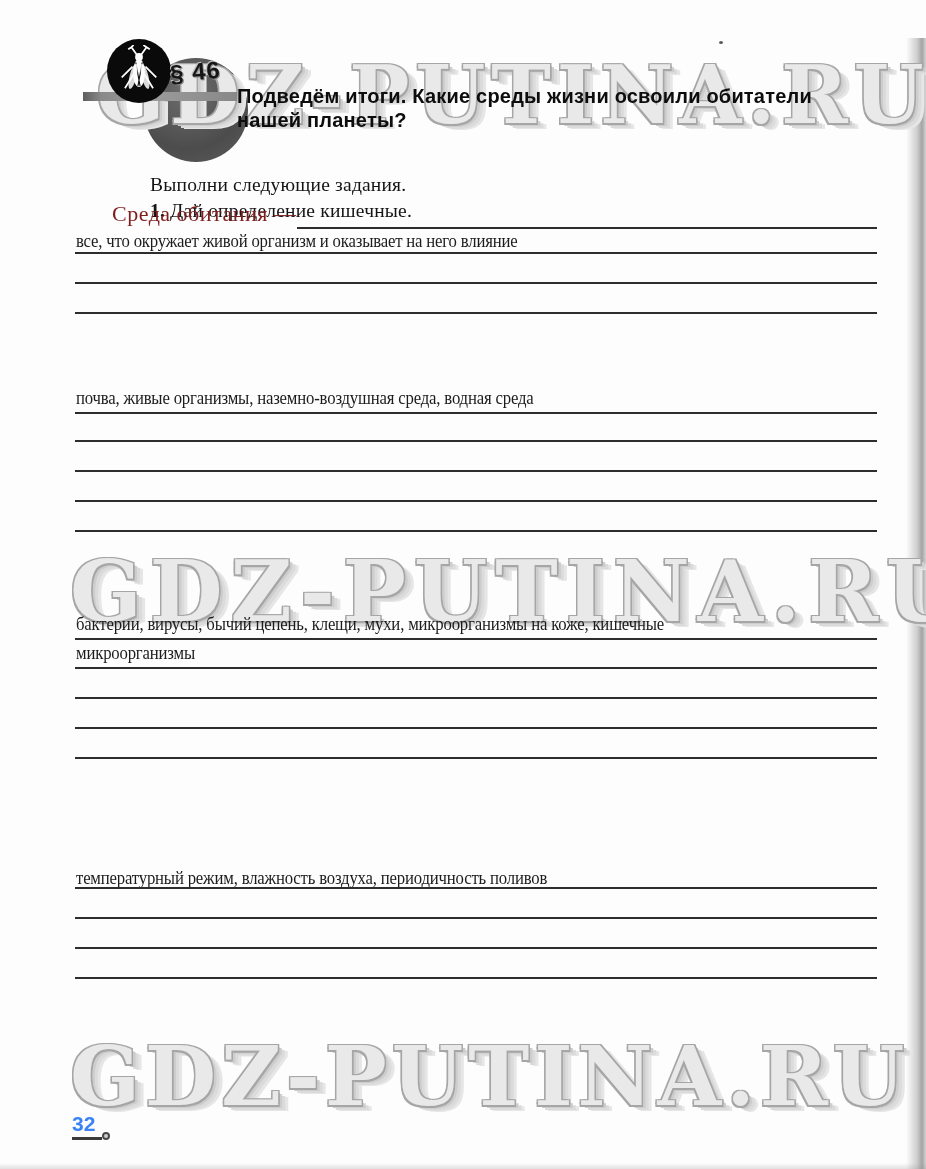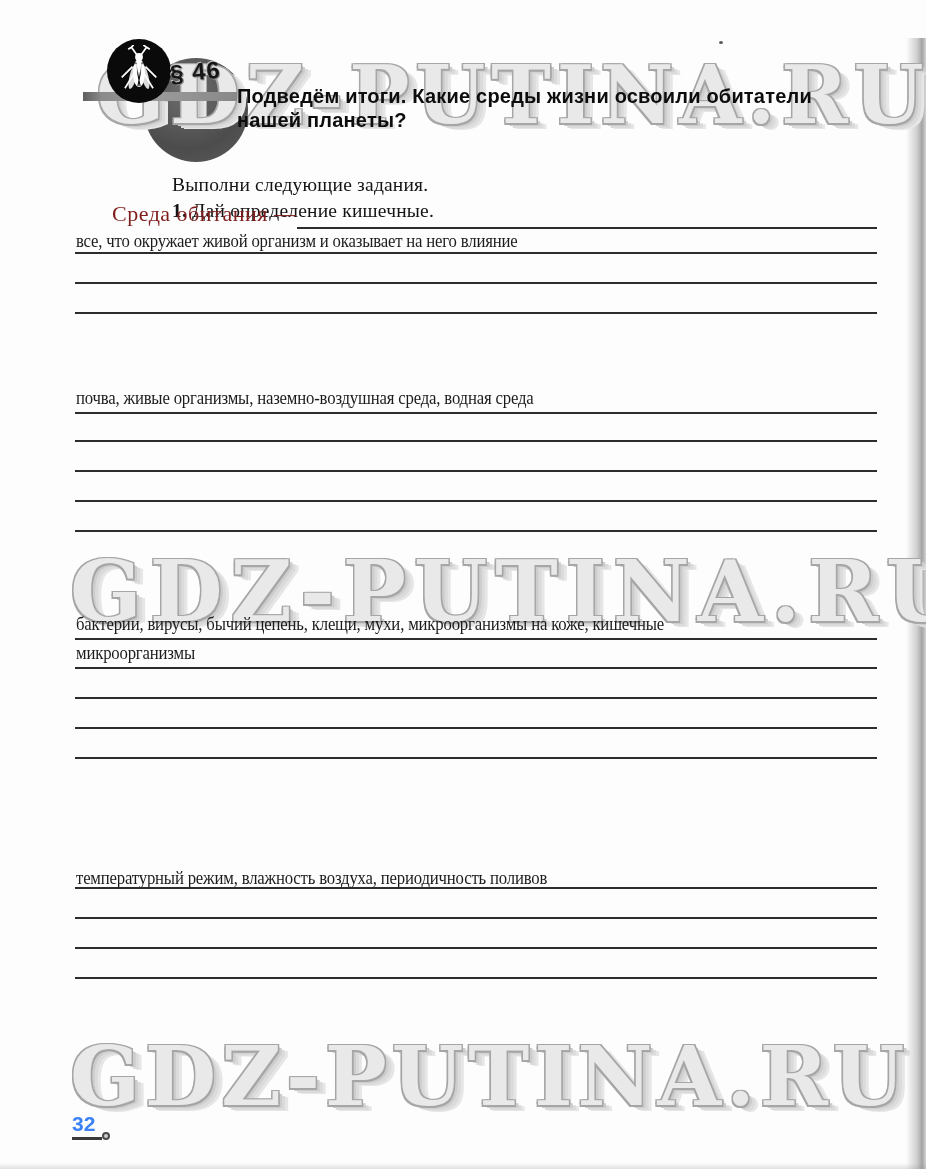--- a/index.html
+++ b/index.html
@@ -37,21 +37,21 @@
   .icon-circle{position:absolute;z-index:3;left:107px;top:39px;width:64px;height:64px;border-radius:50%;background:#0a0a0a;}
   .icon-circle svg{position:absolute;left:10px;top:6px;}
   .badge{position:absolute;z-index:3;left:170px;top:58px;
     font-family:"Liberation Sans",sans-serif;font-weight:800;font-size:24px;color:#161616;
     transform:rotate(-5deg);text-shadow:1px 1px 0 #909090,-1px -1px 0 #bdbdbd;letter-spacing:1px;}
 
   
   .title{position:absolute;z-index:3;left:237px;top:84px;
     font-family:"Liberation Sans",sans-serif;font-weight:700;font-size:20px;line-height:24px;color:#0d0d0d;letter-spacing:.2px;}
   .para{position:absolute;z-index:3;left:150px;width:728px;
-    font-size:19.5px;line-height:27px;letter-spacing:.2px;text-align:justify;margin-left:22px;}
+    font-size:19.5px;line-height:27px;letter-spacing:.2px;text-align:justify;}
   .para b{font-weight:700;}
   .single{text-align:left;}
   .term{position:absolute;z-index:3;left:112px;top:201px;
     font-size:22px;letter-spacing:.5px;color:#7f1d1d;}
   .answer{position:absolute;z-index:3;left:76px;
     font-size:18px;color:#1c1c1c;letter-spacing:-0.2px;
     transform:scaleX(.93);transform-origin:left top;white-space:nowrap;}
   .rule{position:absolute;z-index:3;left:75px;width:802px;height:2px;background:#2d2d2d;}
   .rule.short{left:297px;width:580px;height:2px;}
 

